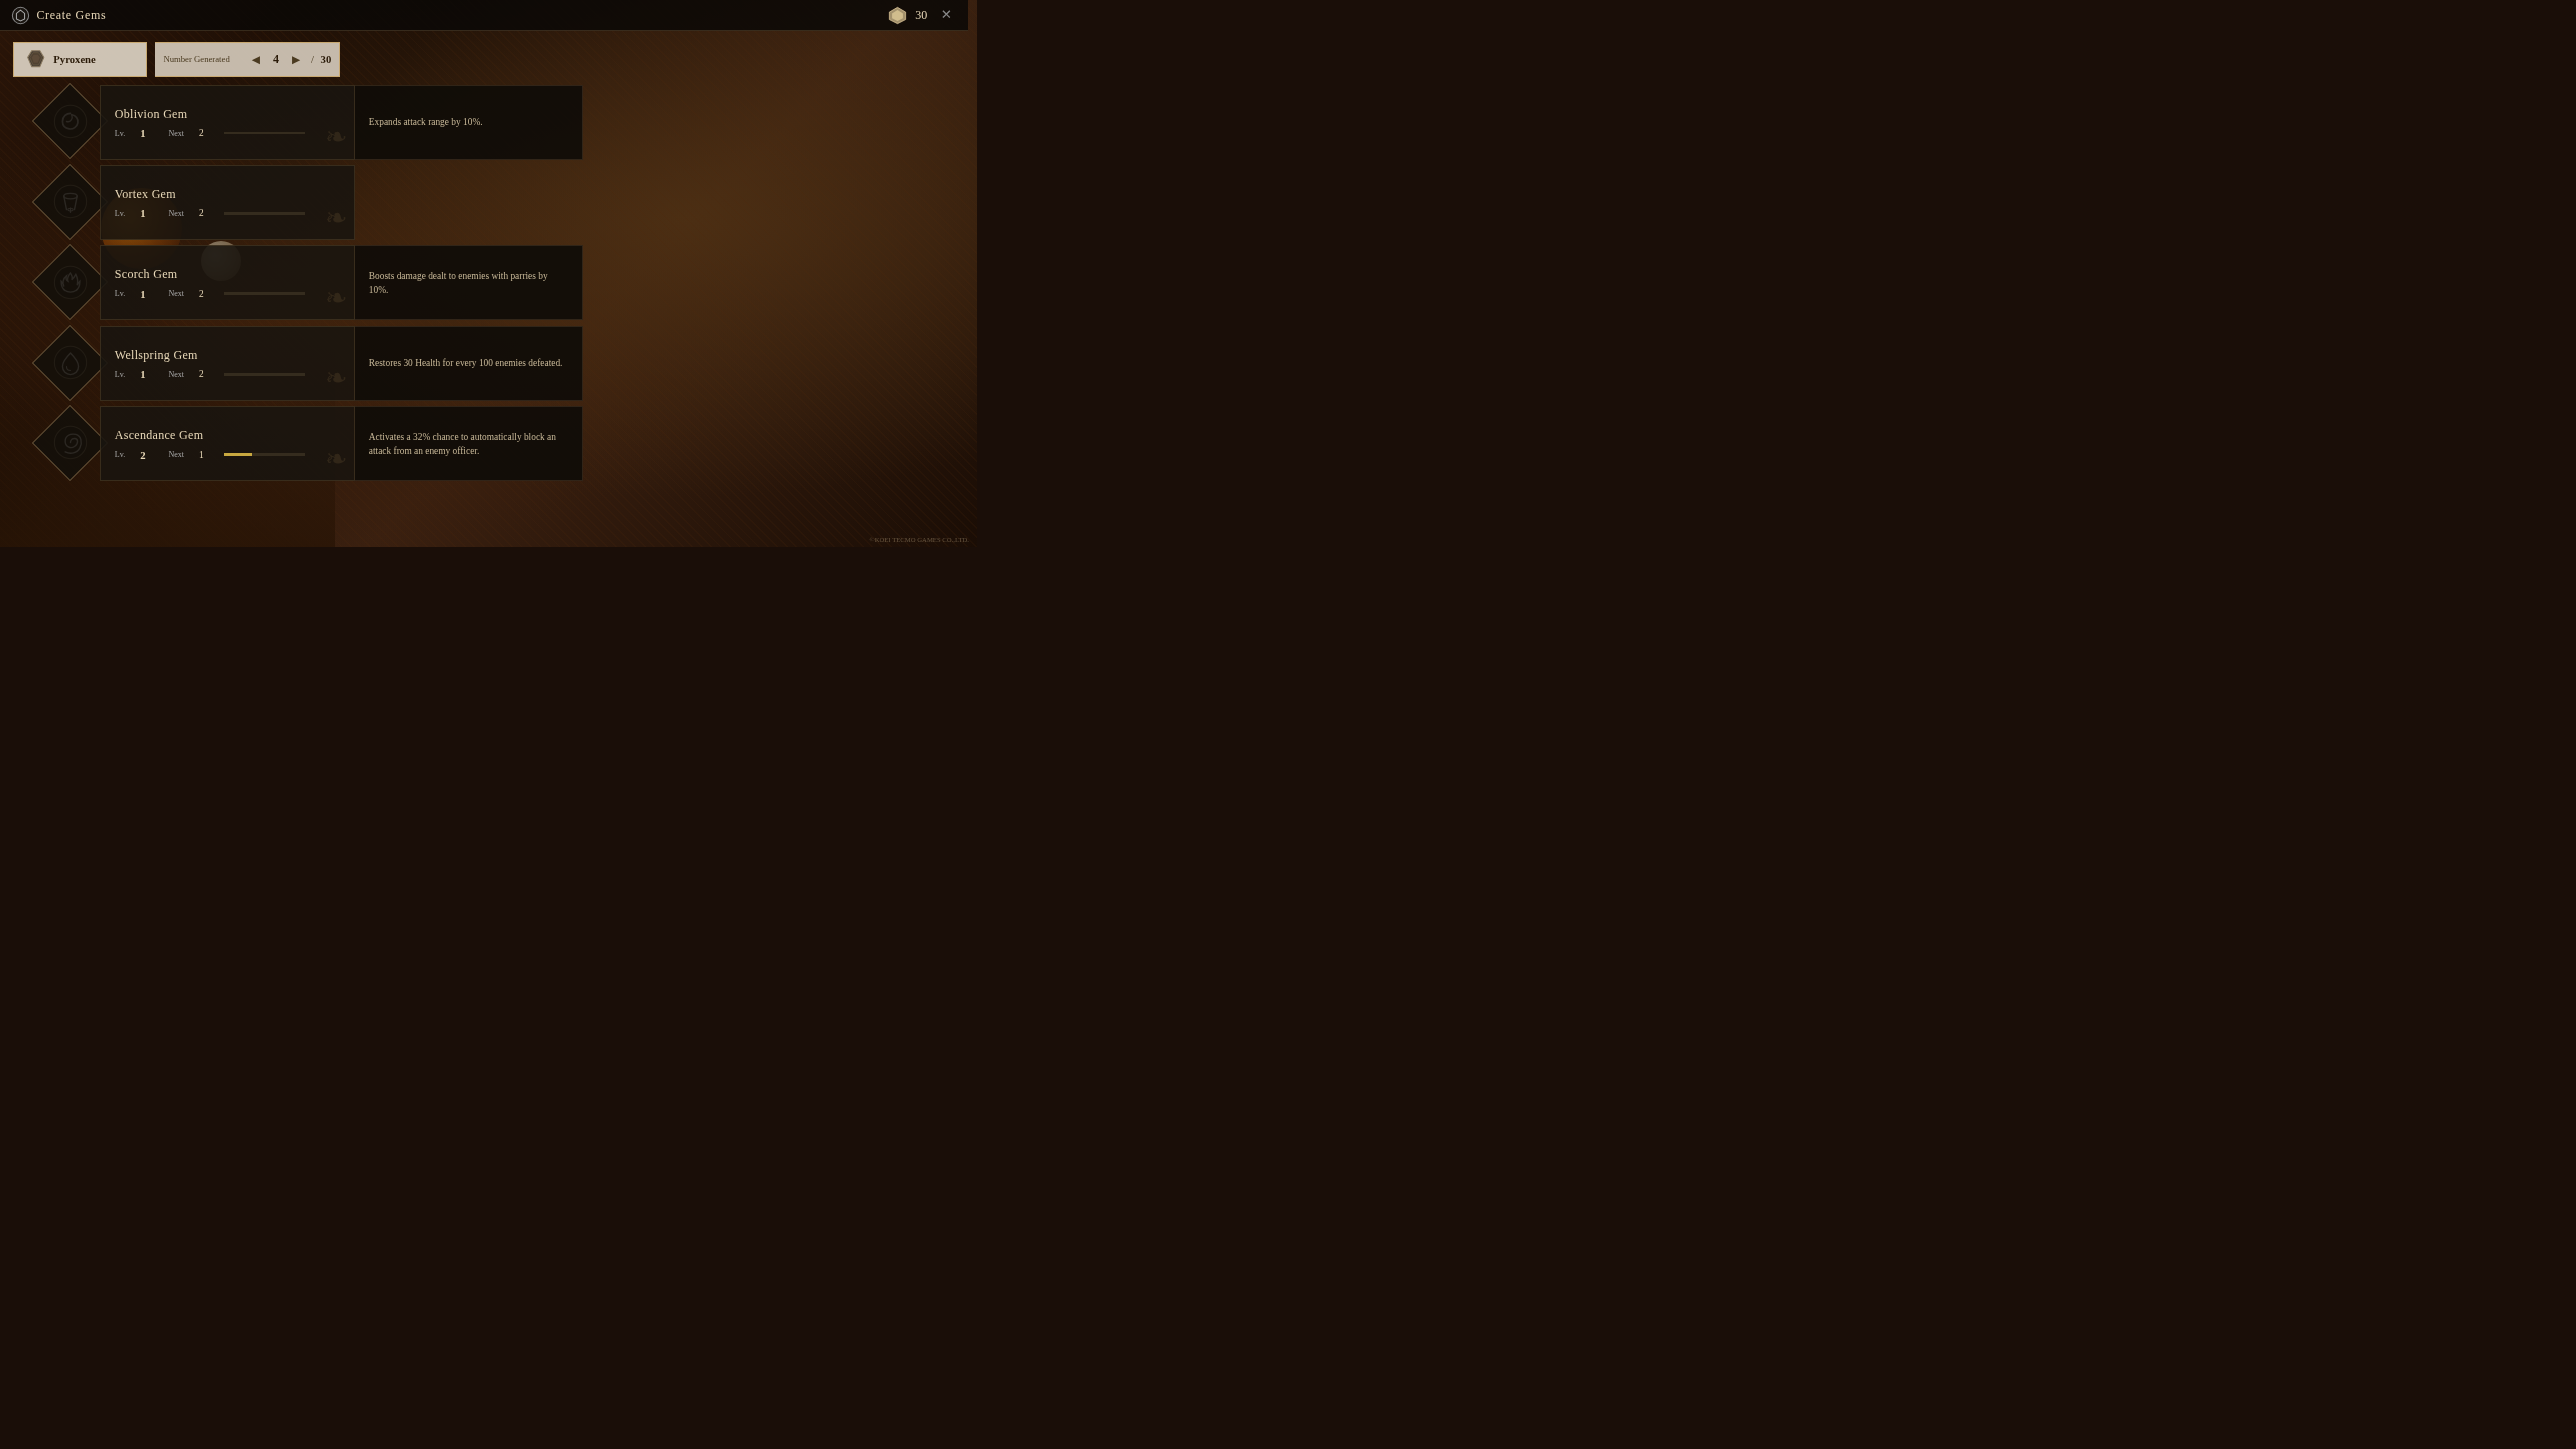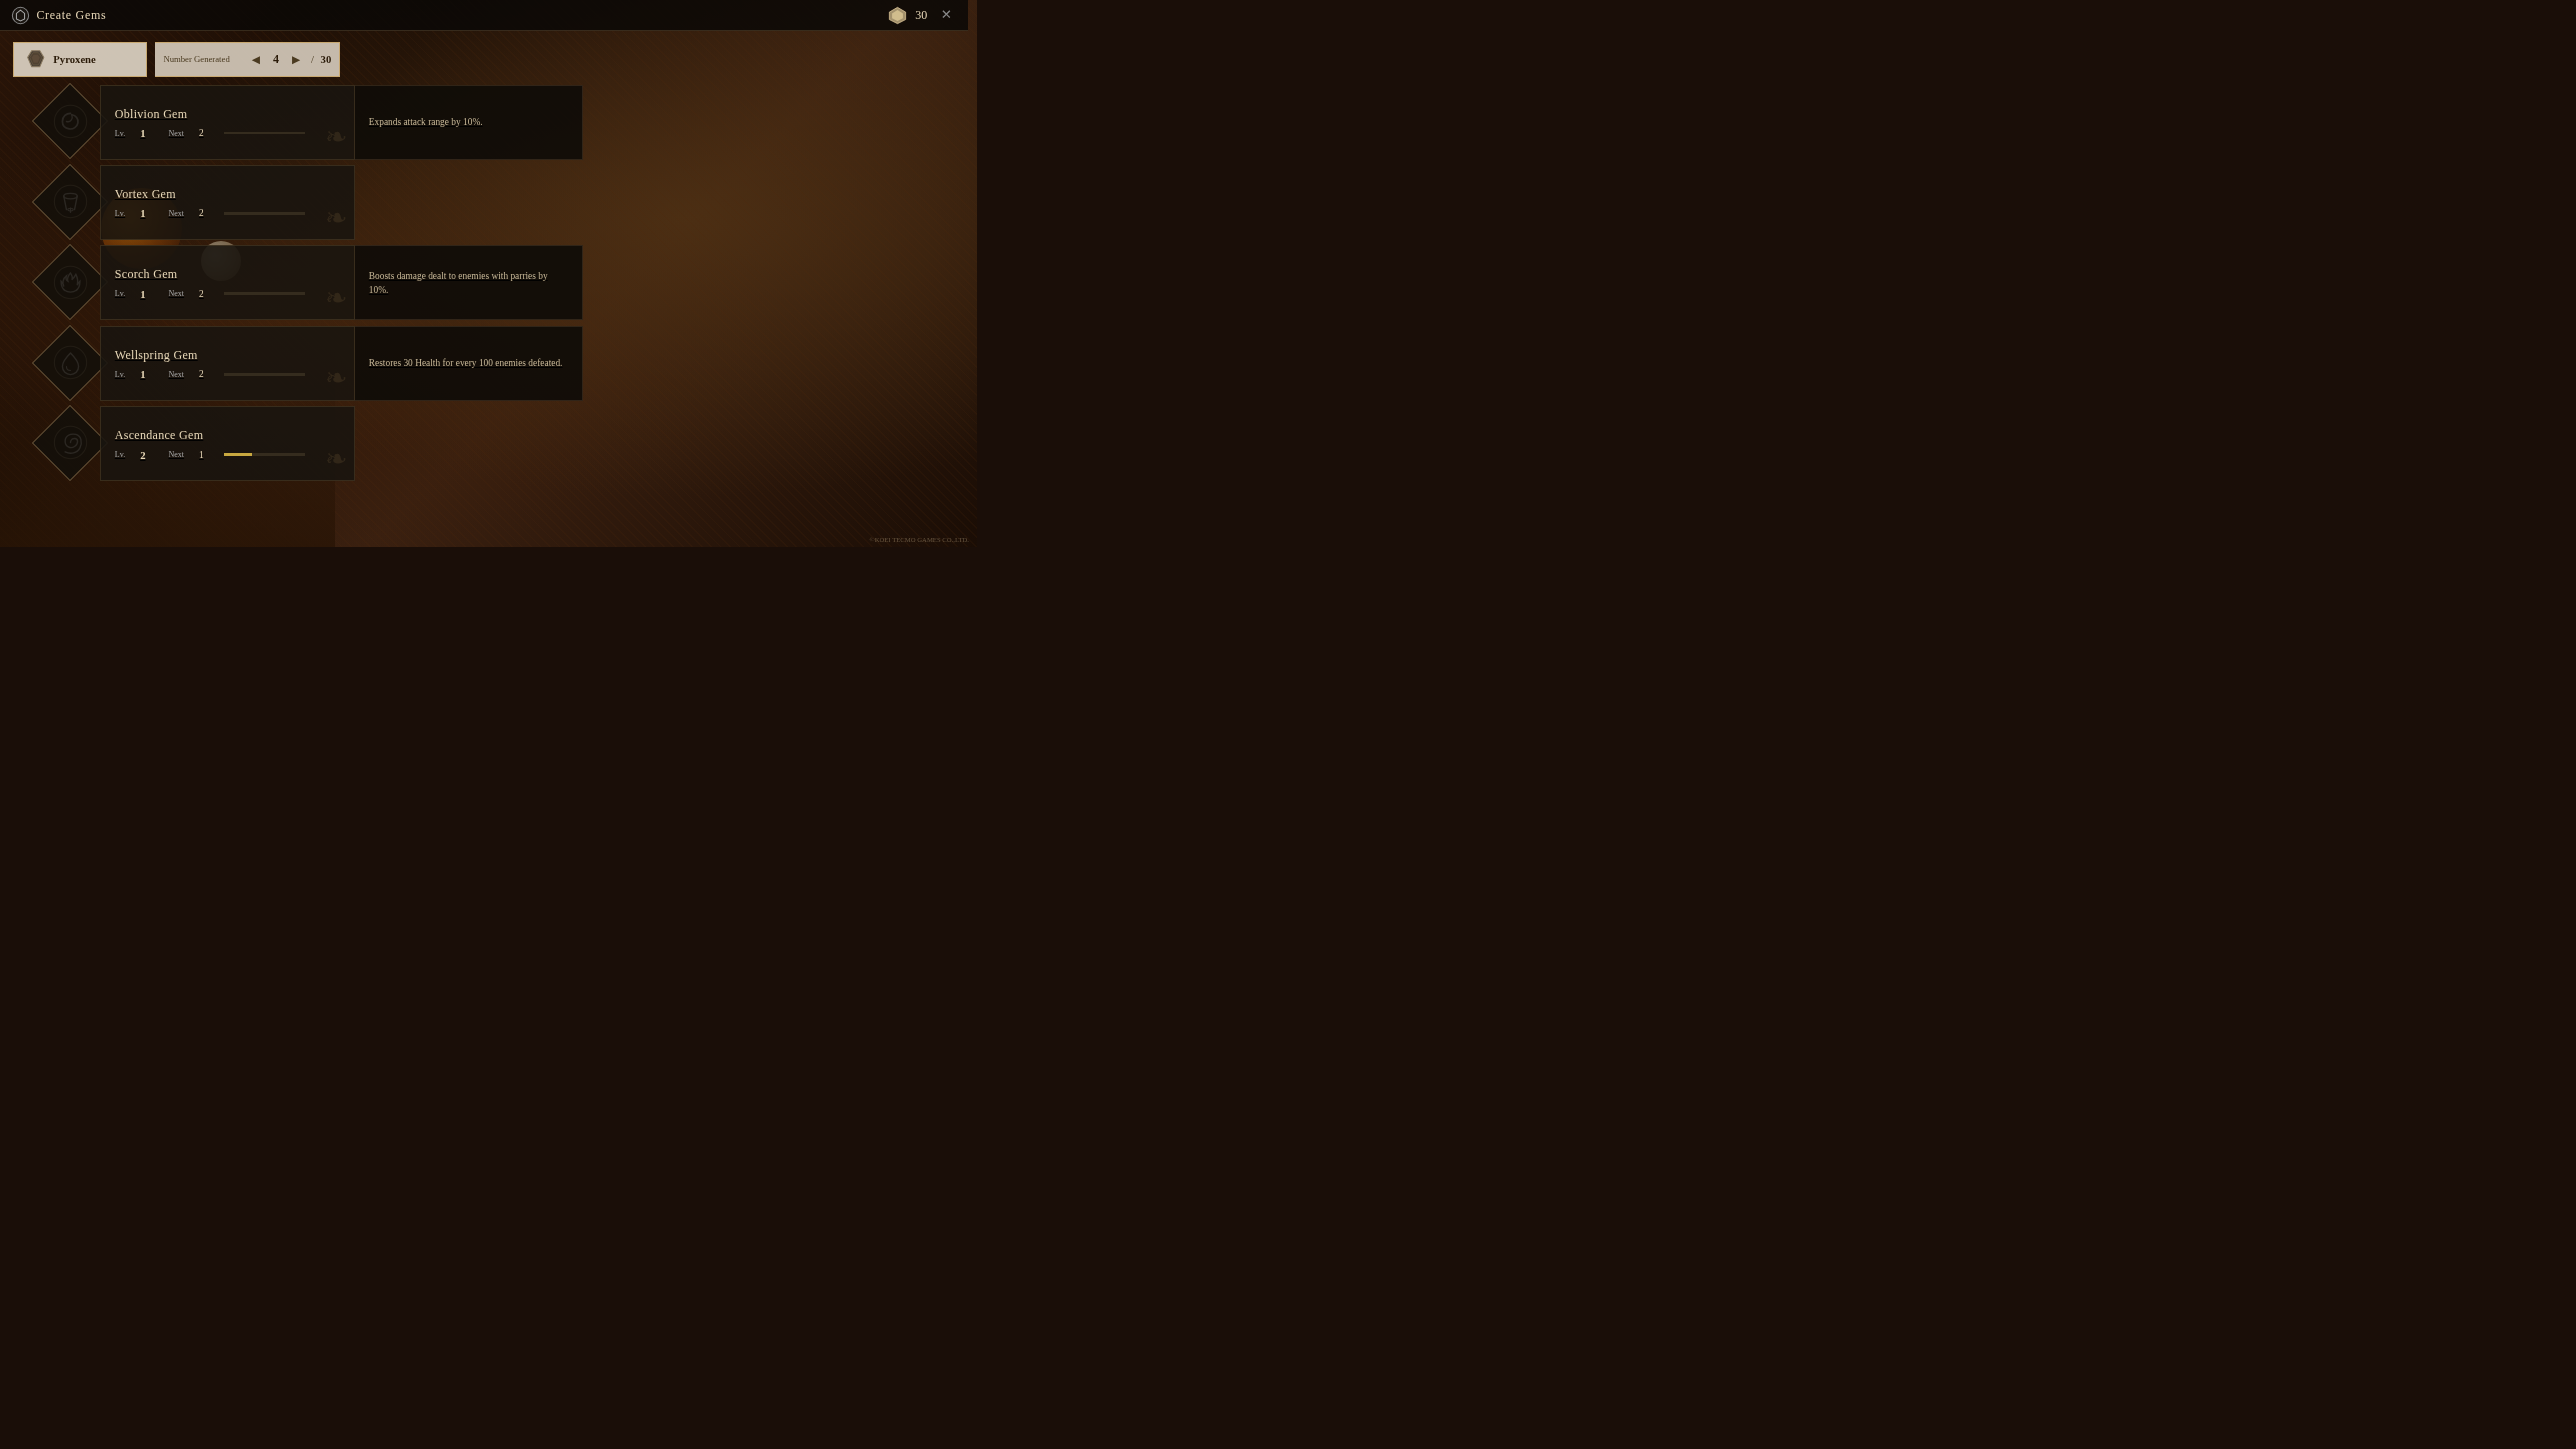--- a/index.html
+++ b/index.html
@@ -187,21 +187,20 @@
       font-weight: bold;
     }
 
     
     .gem-list {
       display: flex;
       flex-direction: column;
       gap: 5.4px;
       flex: 1;
       margin-left: 27px;
-      text-decoration: underline;
     }
 
     .gem-row {
       display: flex;
       align-items: stretch;
       height: 75px;
       position: relative;
     }
 
     .gem-icon-container {
@@ -522,19 +521,22 @@
         <span class="gem-lv-label">Lv.</span>
         <span class="gem-lv-value">2</span>
         <span class="gem-next-label">Next</span>
         <span class="gem-next-value">1</span>
         <div class="gem-progress-bar">
           <div class="gem-progress-fill" style="width: 35%"></div>
         </div>
       </div>
       <div class="gem-swirl">❧</div>
     </div>
+    <div class="gem-desc-panel">
+      <span class="gem-desc-text">Activates a 32% chance to automatically block an attack from an enemy officer.</span>
+    </div>
   </div>
     </div>
 
 </div>
 
 <div class="copyright">©KOEI TECMO GAMES CO.,LTD.</div>
 
 
 </body></html>

